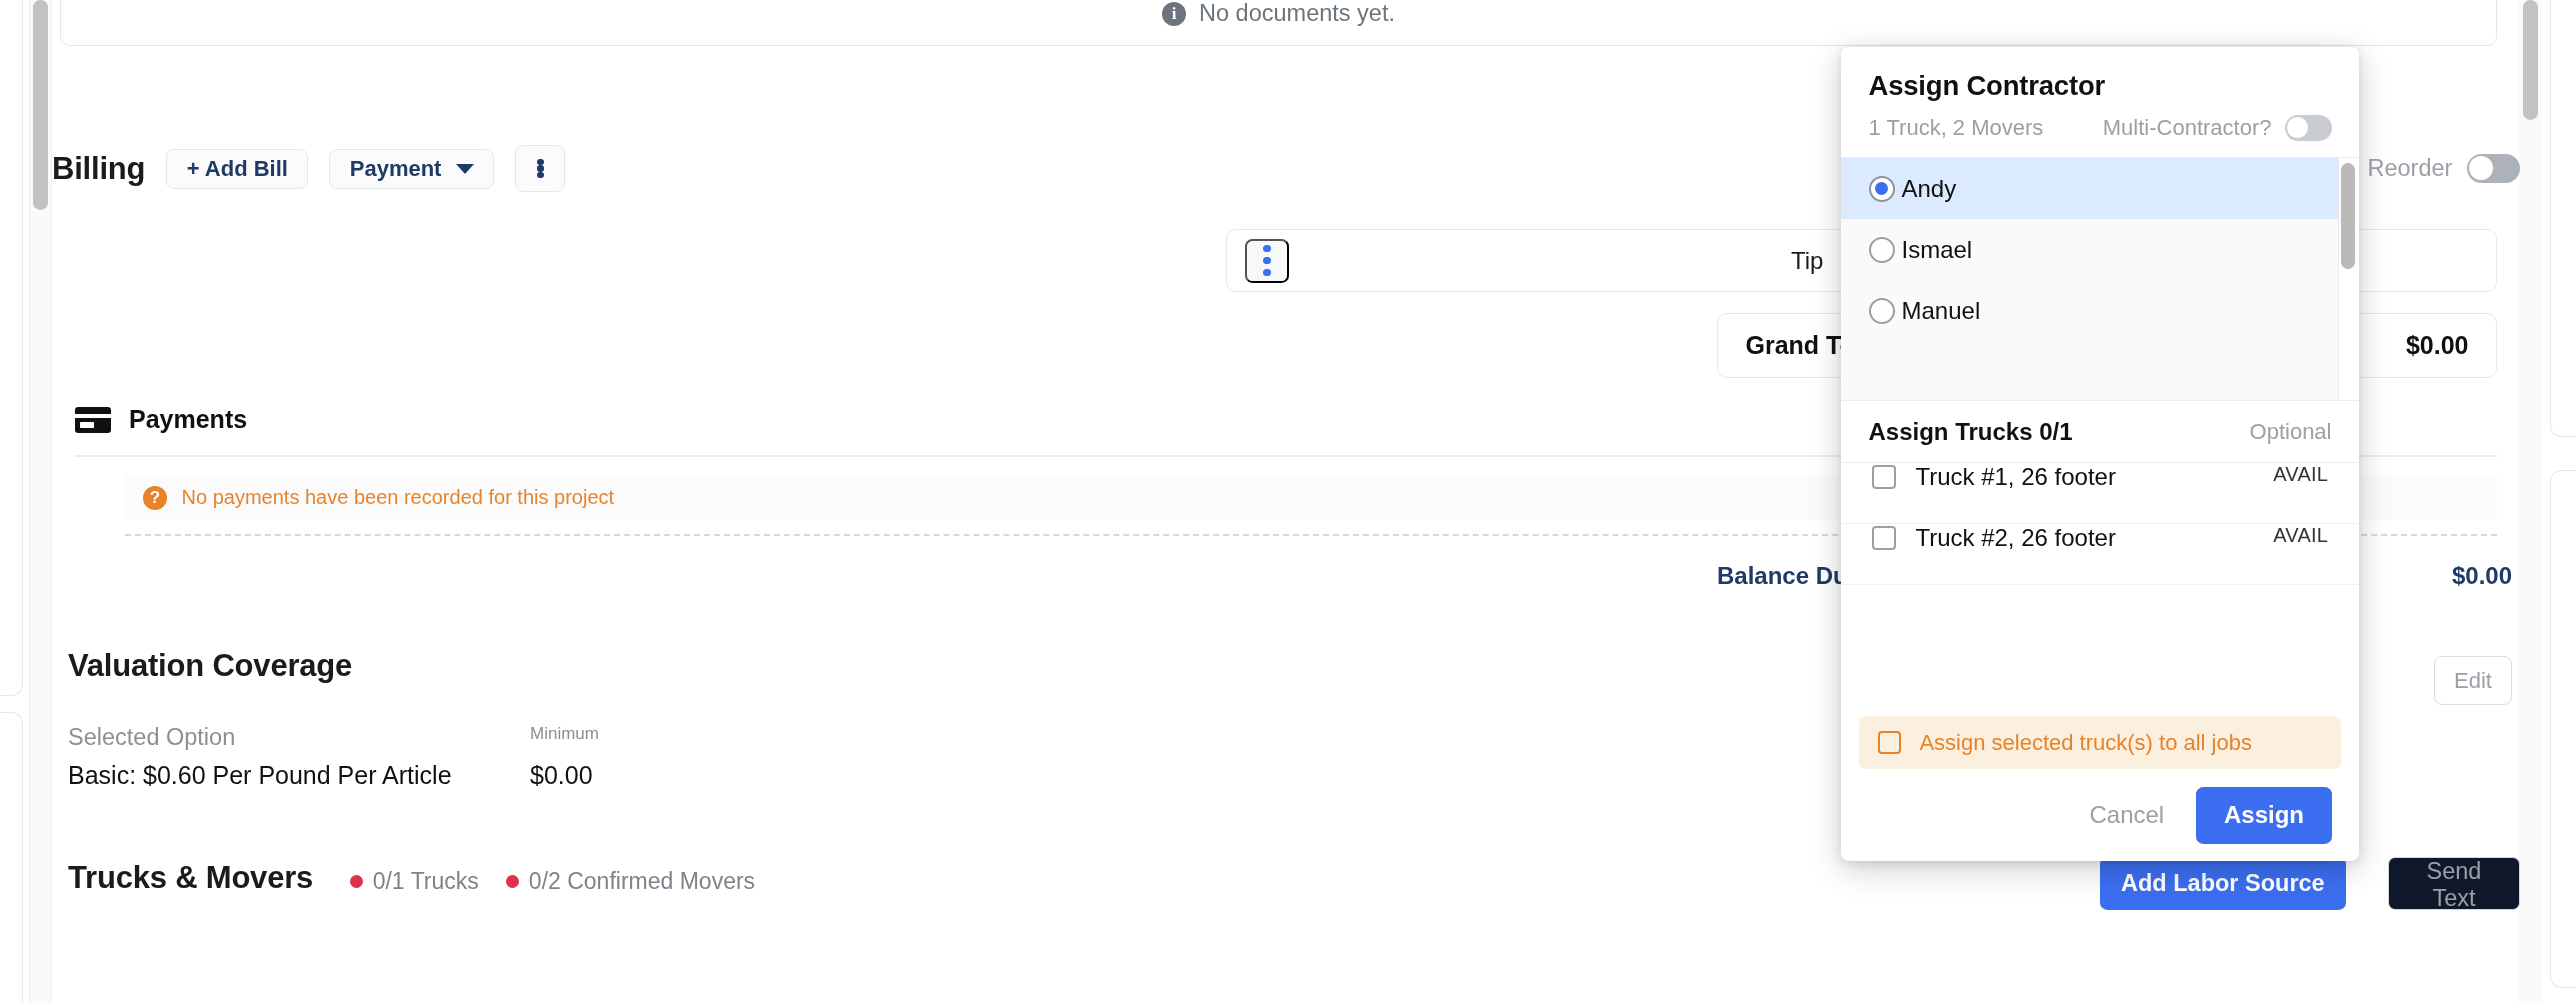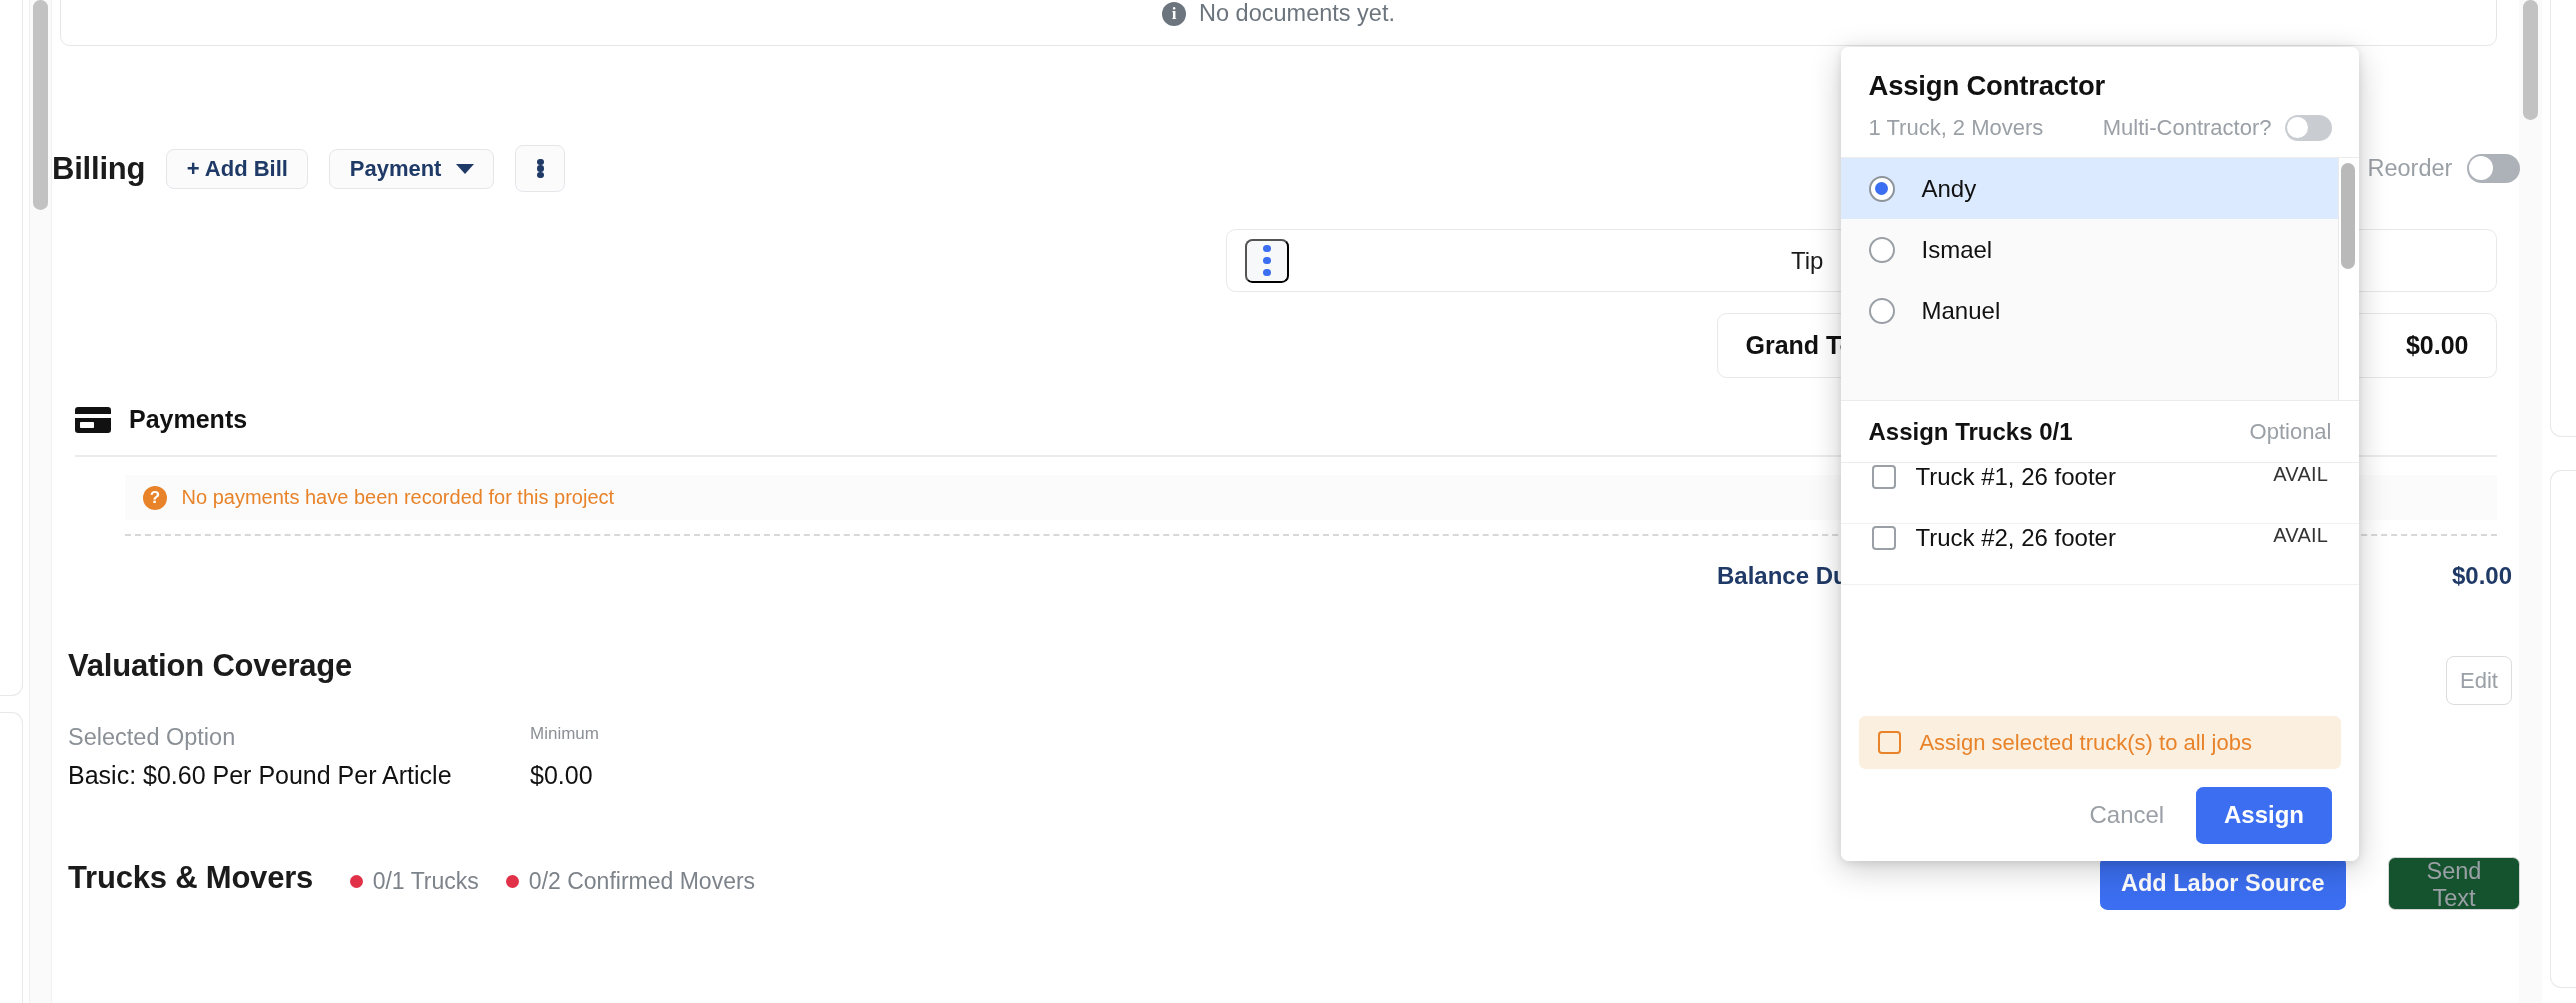--- a/index.html
+++ b/index.html
@@ -357,21 +357,21 @@
   }
   .val-col-b-value {
     position: absolute;
     left: 478px; top: 761px;
     font-size: 25px;
     color: #111;
   }
   .edit-btn {
     position: absolute;
     right: 8px; top: 656px;
-    width: 66px; height: 49px;
+    width: 78px; height: 49px;
     border: 1.6px solid #dcdcdc;
     border-radius: 8px;
     background: #fff;
     color: #9aa0a6;
     font-size: 22px;
     font-family: "Liberation Sans", sans-serif;
     cursor: pointer;
   }
 
   
@@ -414,21 +414,21 @@
     font-family: "Liberation Sans", sans-serif;
     cursor: pointer;
   }
   .send-text-btn {
     position: absolute;
     left: 2336px; top: 857px;
     height: 53px;
     padding: 0 21px;
     border: 1.6px solid #d6d6d6;
     border-radius: 7.3px;
-    background: #14532d;
+    background: #0f172a;
     color: #9aa0a6;
     font-size: 23.5px;
     font-family: "Liberation Sans", sans-serif;
     cursor: pointer;
   }
 
   
   .popup {
     position: absolute;
     left: 1841px; top: 47px;
@@ -480,21 +480,21 @@
     height: 243px;
     border-top: 1.6px solid #ececec;
     background: #fafafa;
     overflow: hidden;
   }
   .contractor-row {
     height: 61px;
     display: flex;
     align-items: center;
     padding-left: 27.5px;
-    gap: 27px;
+    gap: 7px;
     cursor: pointer;
   }
   .contractor-row.selected { background: #dbeafe; }
   .radio {
     width: 26px; height: 26px;
     border: 2.4px solid #9aa0a6;
     border-radius: 50%;
     background: #fff;
     flex: none;
     position: relative;

